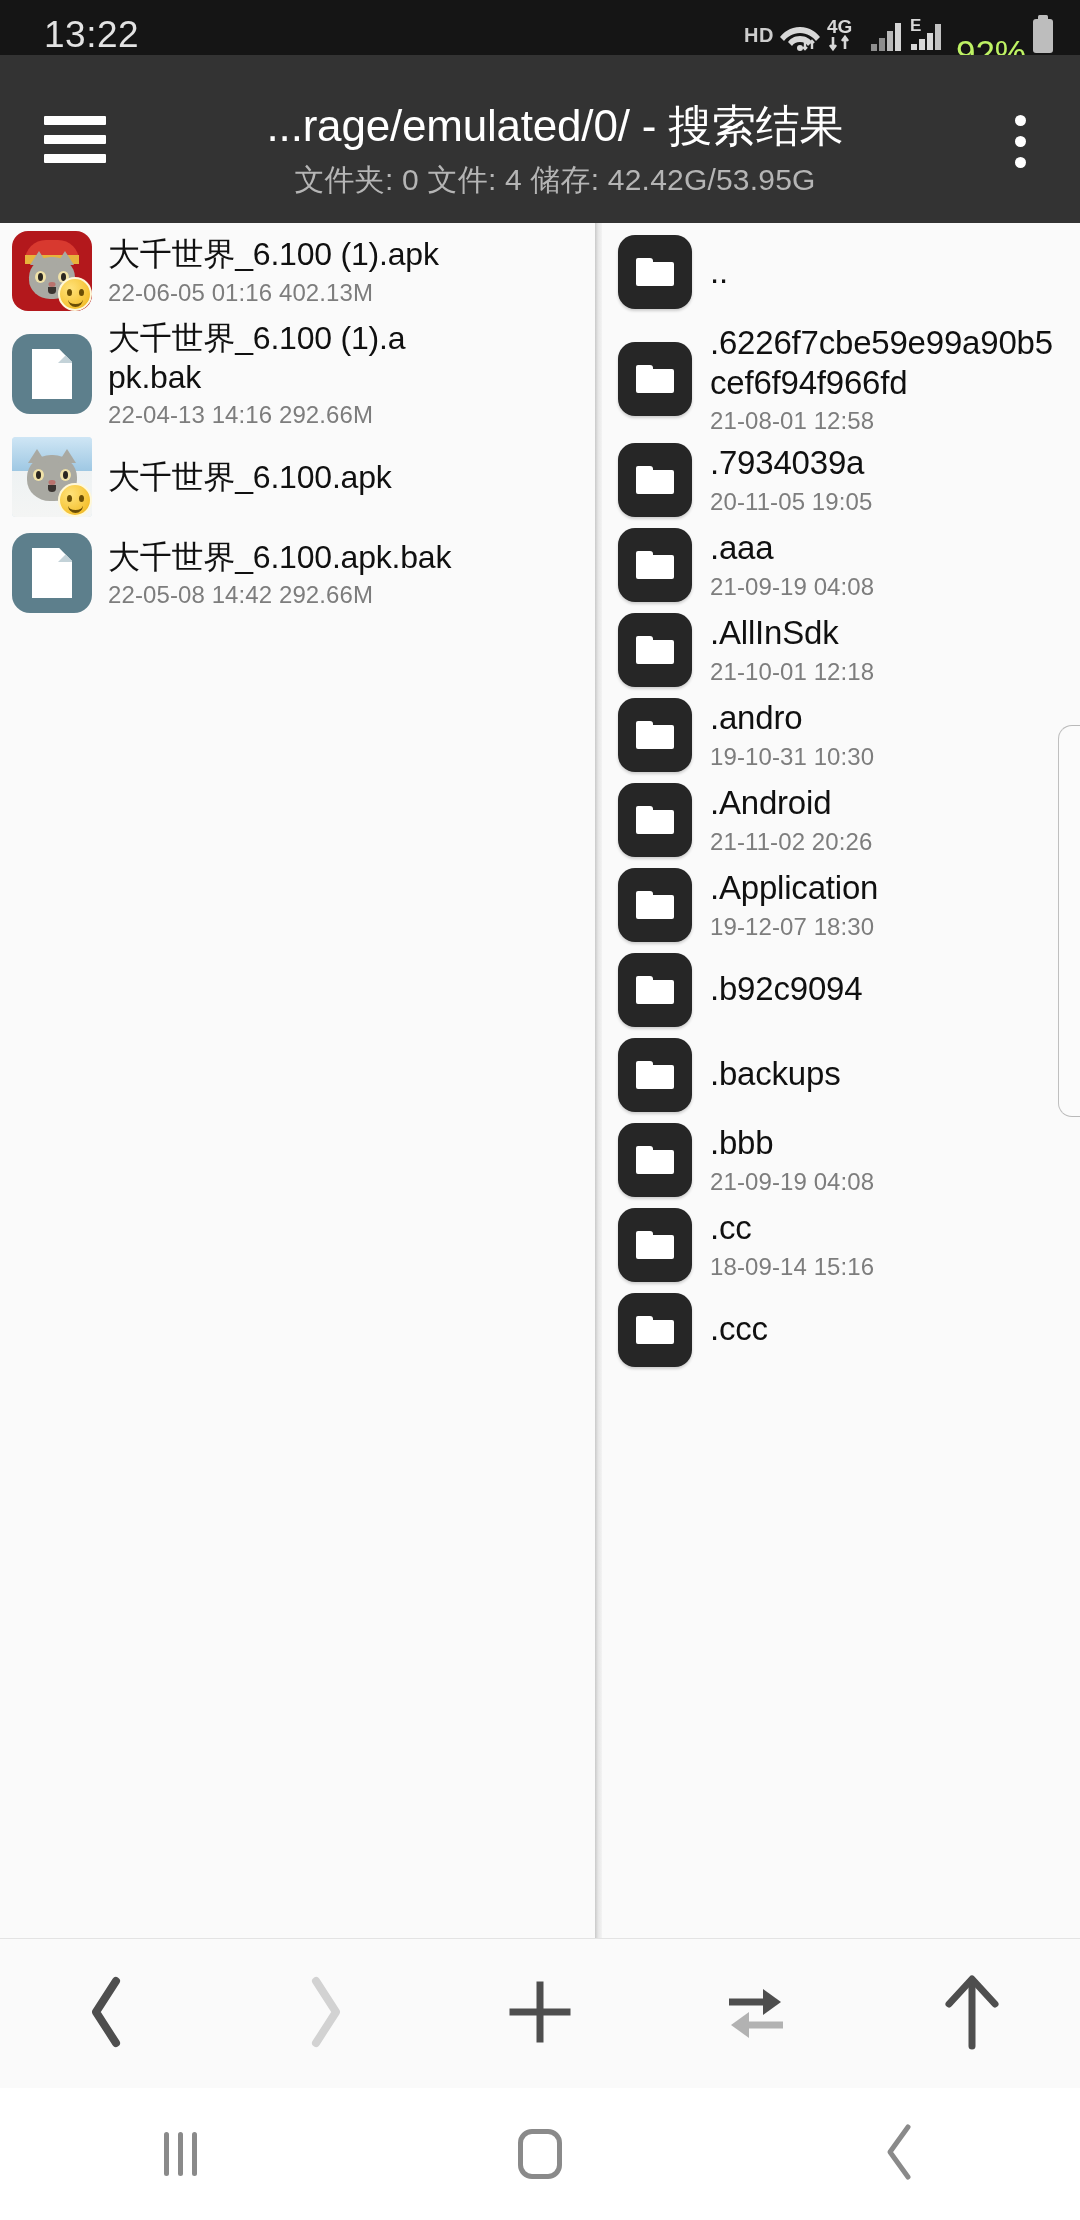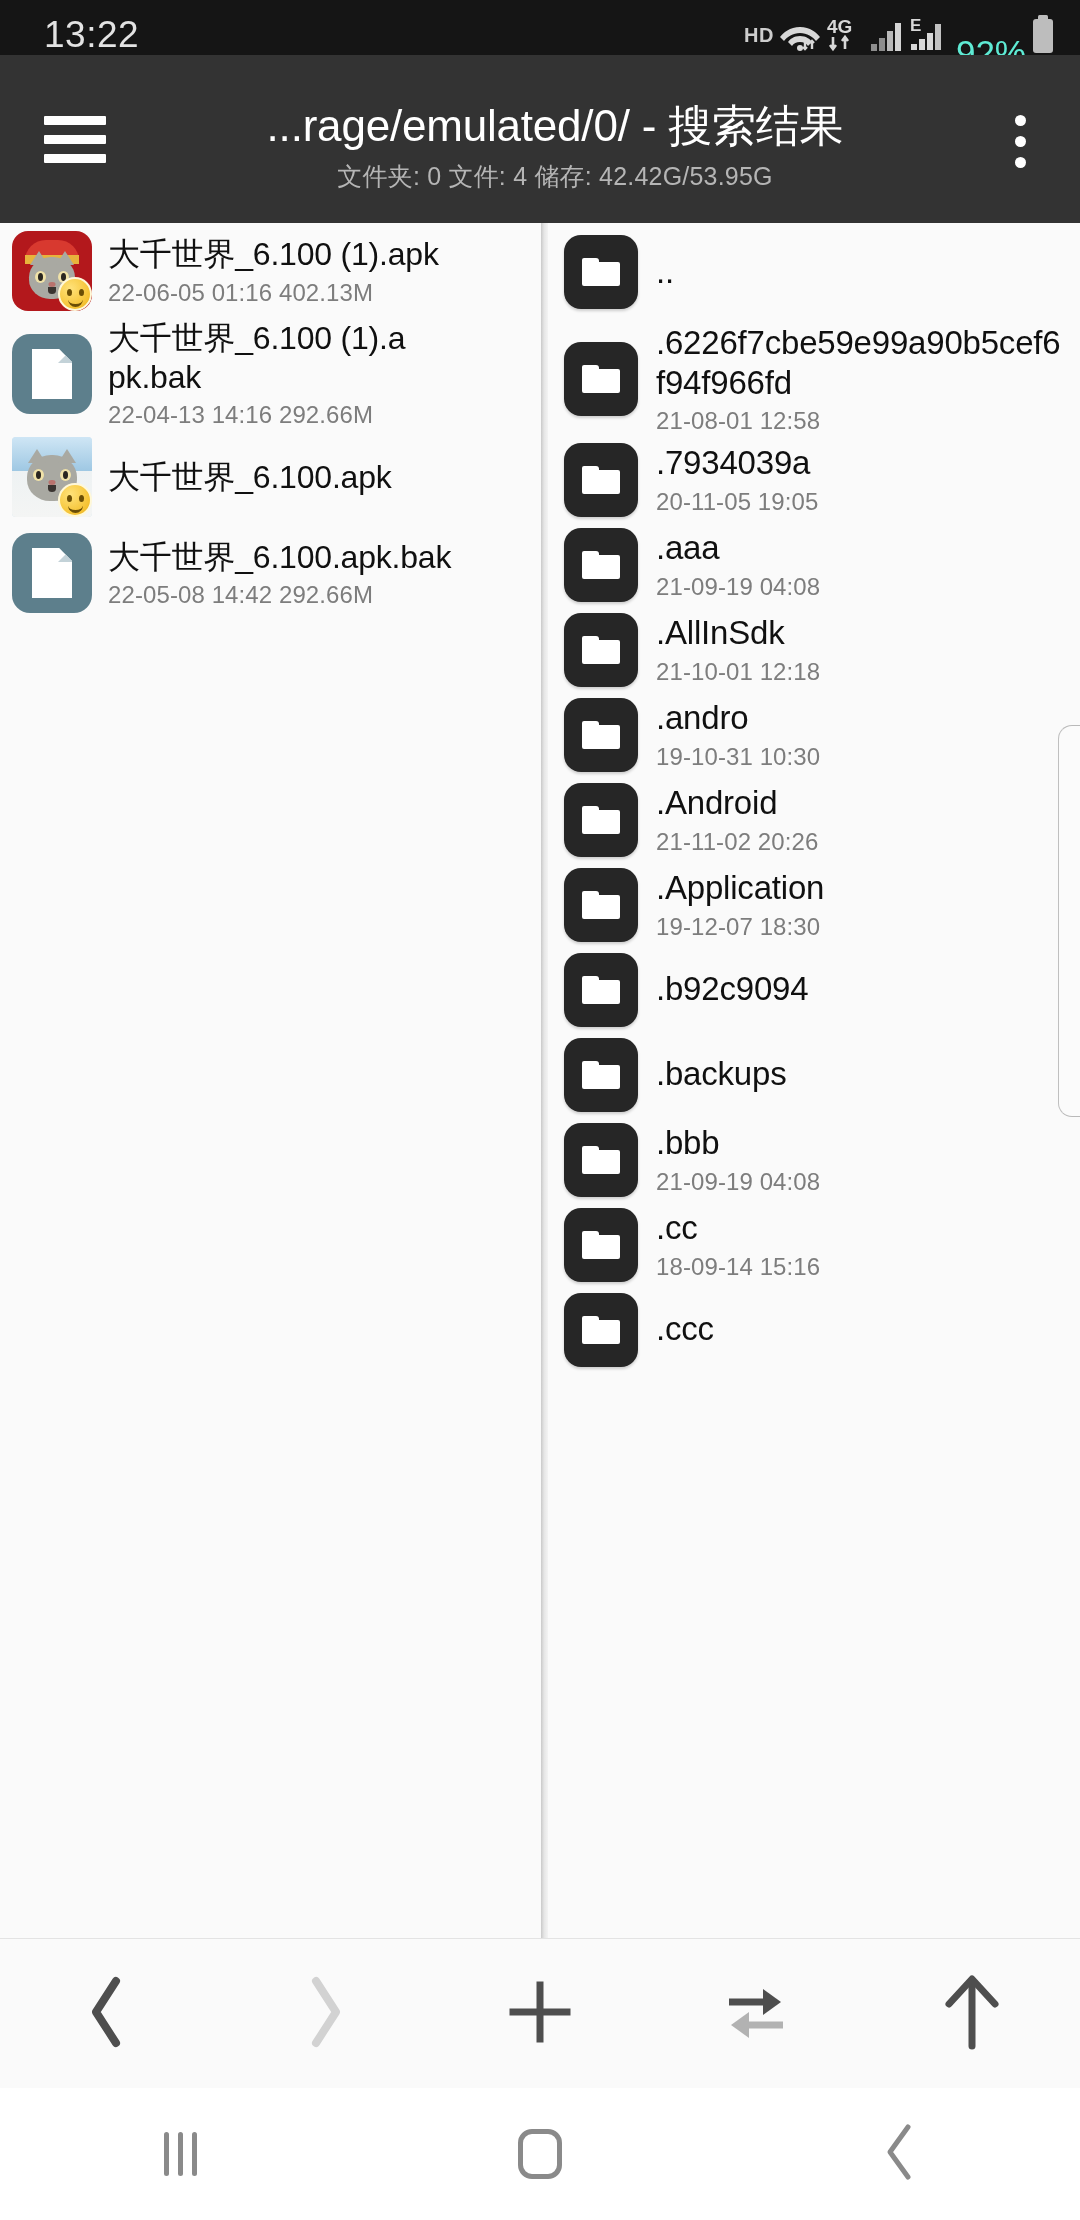--- a/index.html
+++ b/index.html
@@ -14,51 +14,51 @@
   
   .statusbar{
     position:absolute; top:0; left:0; width:1080px; height:70px;
     background:#151515; color:#d8d8d8;
     display:flex; align-items:center; justify-content:space-between;
     padding:0 24px 0 44px;
   }
   .sb-clock{ font-size:37px; font-weight:400; letter-spacing:0.5px; color:#e3e3e3;}
   .sb-right{ display:flex; align-items:center; gap:4px; }
   .sb-hd{ font-size:20px; font-weight:700; letter-spacing:.5px; color:#cdcdcd;}
-  .sb-batt{ font-size:35px; color:#5eead4; margin-left:2px;margin-top:35px;}
+  .sb-batt{ font-size:35px; color:#bef264; margin-left:2px;margin-top:35px;}
   .ico{ display:block; }
 
   
   .appbar{
     position:absolute; top:55px; left:0; width:1080px; height:168px;
     background:#333333;
     display:flex; align-items:flex-start;
   }
   .ab-left{ width:150px; height:168px; display:flex; align-items:center; justify-content:center; }
   .hamburger{ width:62px; }
   .hamburger span{ display:block; height:9px; background:#fff; border-radius:1px; margin:10px 0; }
   .ab-center{ flex:1; padding-top:48px; text-align:center; }
   .ab-title{
     font-size:44px; color:#ffffff; font-weight:400;
     white-space:nowrap; line-height:1.06; letter-spacing:-0.2px;
   }
   .ab-sub{
-    font-size:25px; color:#b5b5b5; margin-top:10px; font-weight:400;
+    font-size:30px; color:#b5b5b5; margin-top:10px; font-weight:400;
     letter-spacing:0.2px;
   }
   .ab-right{ width:120px; height:168px; display:flex; align-items:center; justify-content:center; }
   .kebab{ display:flex; flex-direction:column; gap:10px; padding-top:4px;}
   .kebab i{ width:11px; height:11px; border-radius:50%; background:#ffffff; display:block;}
 
   
   .panes{
     position:absolute; top:223px; left:0; width:1080px; height:1715px;
     display:flex; background:#fafafa; overflow:hidden;
   }
-  .pane-left{ width:541px; height:100%; background:#fafafa; position:relative; overflow:hidden;}
+  .pane-left{ width:595px; height:100%; background:#fafafa; position:relative; overflow:hidden;}
   .pane-divider{
     width:7px; height:100%;
     background:linear-gradient(to right,#c9c9c9 0%, #e6e6e6 45%, #f3f3f3 100%);
   }
   .pane-right{ flex:1; height:100%; background:#fafafa; position:relative; overflow:hidden;}
 
   
   .row{
     display:flex; align-items:center;
     padding:0 14px 0 12px;

